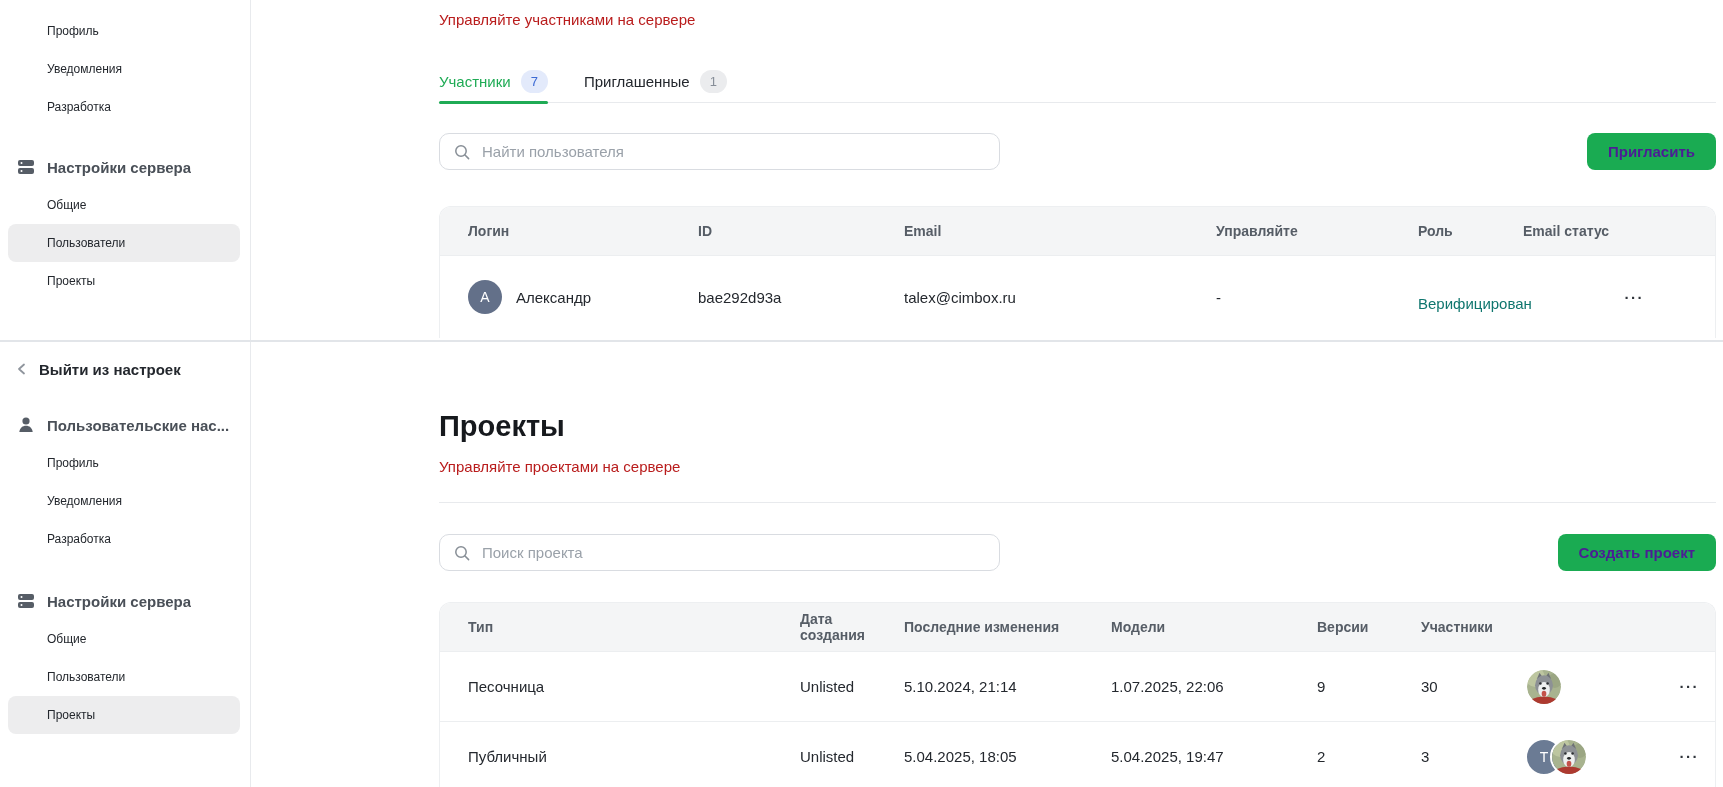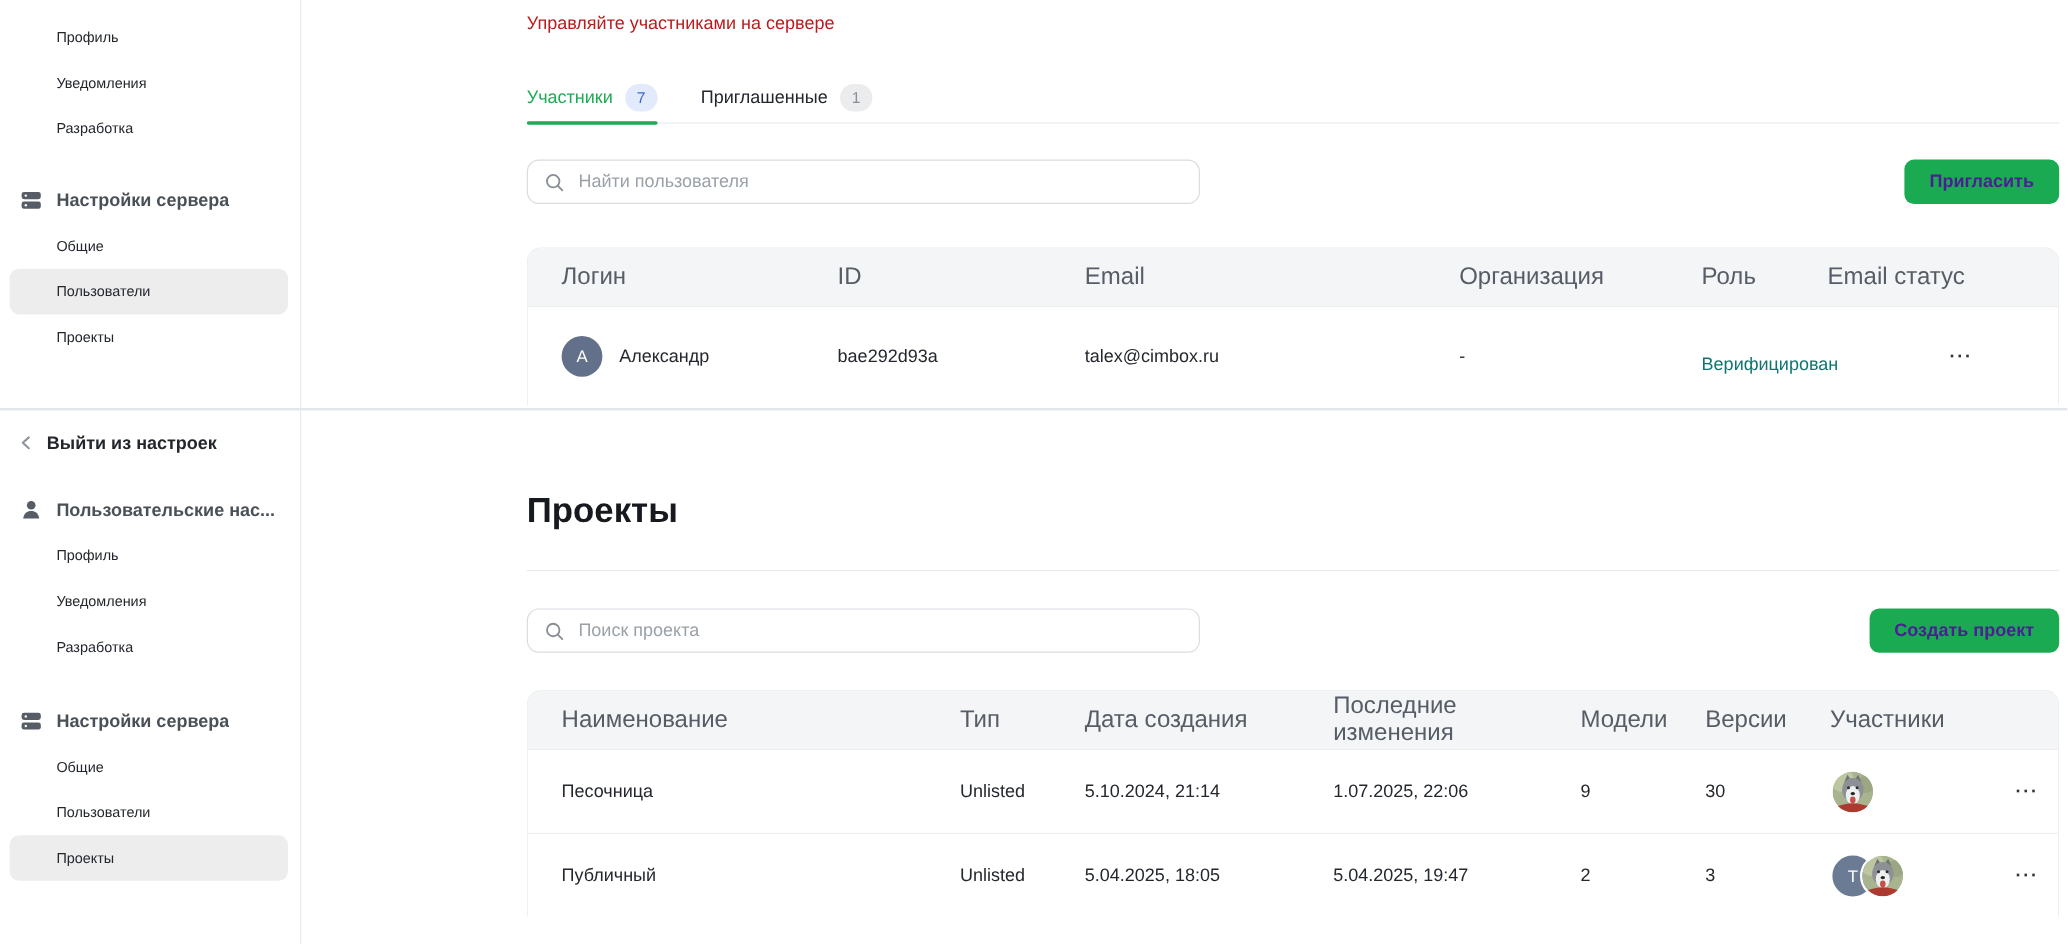--- a/index.html
+++ b/index.html
@@ -67,21 +67,21 @@
   }
   .search input::placeholder { color:#9aa1a9; }
   .btn {
     margin-left:auto; height:37px; background:#1aab52; color:#4c1d95;
     font-weight:700; font-size:15px; border:none; border-radius:8px;
     padding:0 21px; cursor:pointer; font-family:inherit;
   }
 
   
   .table { margin-top:36px; border:1px solid #edeff1; border-bottom:none; border-radius:12px 12px 0 0; overflow:hidden; }
-  .thead { display:grid; background:#f4f5f6; height:48px; align-items:center; color:#565d66; font-size:20px; }
+  .thead { display:grid; background:#f4f5f6; height:48px; align-items:center; color:#565d66; font-size:14px;font-weight:bold; }
   .trow  { display:grid; align-items:center; background:#fff; border-top:1px solid #eceef0; }
   .users-grid    { grid-template-columns:258px 206px 312px 202px 105px 137px 1fr; }
   .projects-grid { grid-template-columns:360px 104px 207px 206px 104px 104px 135px 1fr; }
   .users-table .trow { height:83px; }
   .projects-table .trow { height:70px; }
   .cell { padding-right:10px; }
   .cell:first-child { padding-left:28px; }
   .cell-login { display:flex; align-items:center; gap:14px; }
   .avatar {
     width:34px; height:34px; border-radius:50%; flex:none;
@@ -176,21 +176,21 @@
           <input type="text" placeholder="Найти пользователя" style="">
         </div>
         <button class="btn">Пригласить</button>
       </div>
 
       <div class="table users-table">
         <div class="thead users-grid">
           <div class="cell">Логин</div>
           <div class="cell">ID</div>
           <div class="cell">Email</div>
-          <div class="cell">Организация</div>
+          <div class="cell">Управляйте</div>
           <div class="cell">Роль</div>
           <div class="cell">Email статус</div>
           <div class="cell"></div>
         </div>
         <div class="trow users-grid">
           <div class="cell cell-login">
             <span class="avatar">А</span>
             <span>Александр</span>
           </div>
           <div class="cell">bae292d93a</div>
@@ -253,38 +253,38 @@
       <div class="side-item">
         <span>Пользователи</span>
       </div>
       <div class="side-item selected">
         <span>Проекты</span>
       </div>
     </aside>
 
     <main class="content content-b">
       <h1 class="page-title">Проекты</h1>
+      <div class="subtitle">Управляйте проектами на сервере</div>
       <div class="section-divider"></div>
 
       <div class="toolbar">
         <div class="search">
           <span class="icon18">
             <svg width="18" height="18" viewBox="0 0 18 18" fill="none">
                 <circle cx="8" cy="8" r="5.2" stroke="#878e96" stroke-width="1.5"></circle>
                 <line x1="12" y1="12" x2="15.6" y2="15.6" stroke="#878e96" stroke-width="1.5" stroke-linecap="round"></line>
               </svg>
           </span>
           <input type="text" placeholder="Поиск проекта" style="">
         </div>
         <button class="btn">Создать проект</button>
       </div>
 
       <div class="table projects-table">
         <div class="thead projects-grid">
-          <div class="cell">Наименование</div>
           <div class="cell">Тип</div>
           <div class="cell">Дата создания</div>
           <div class="cell">Последние изменения</div>
           <div class="cell">Модели</div>
           <div class="cell">Версии</div>
           <div class="cell">Участники</div>
           <div class="cell"></div>
         </div>
 
         <div class="trow projects-grid">

